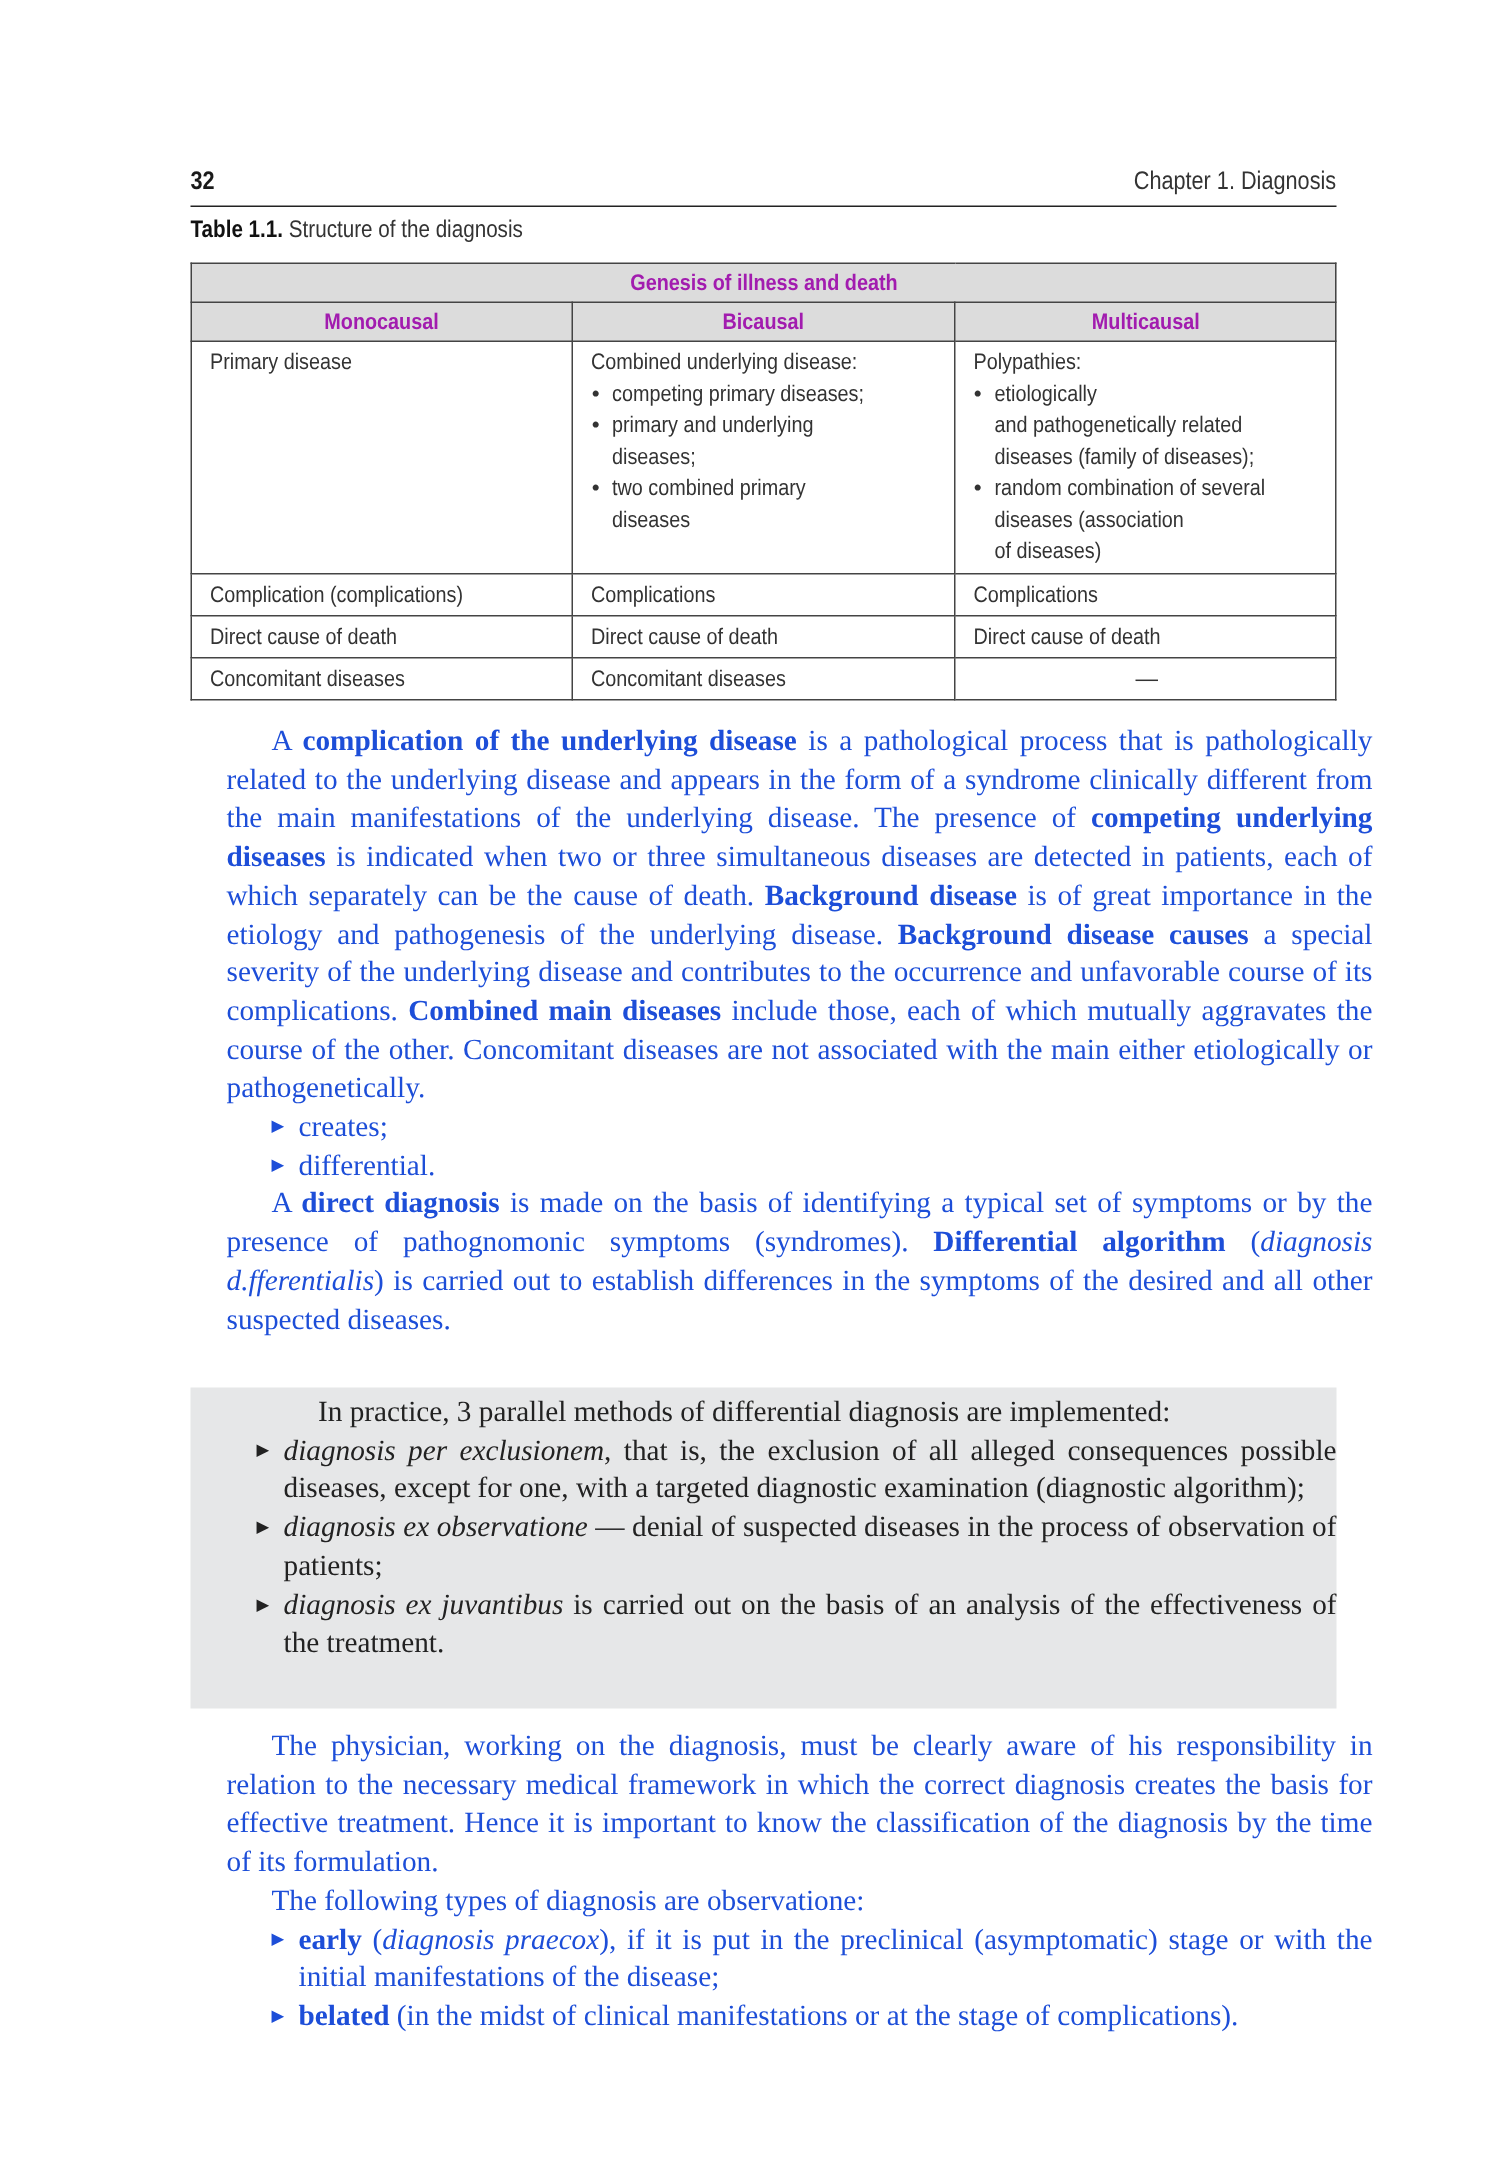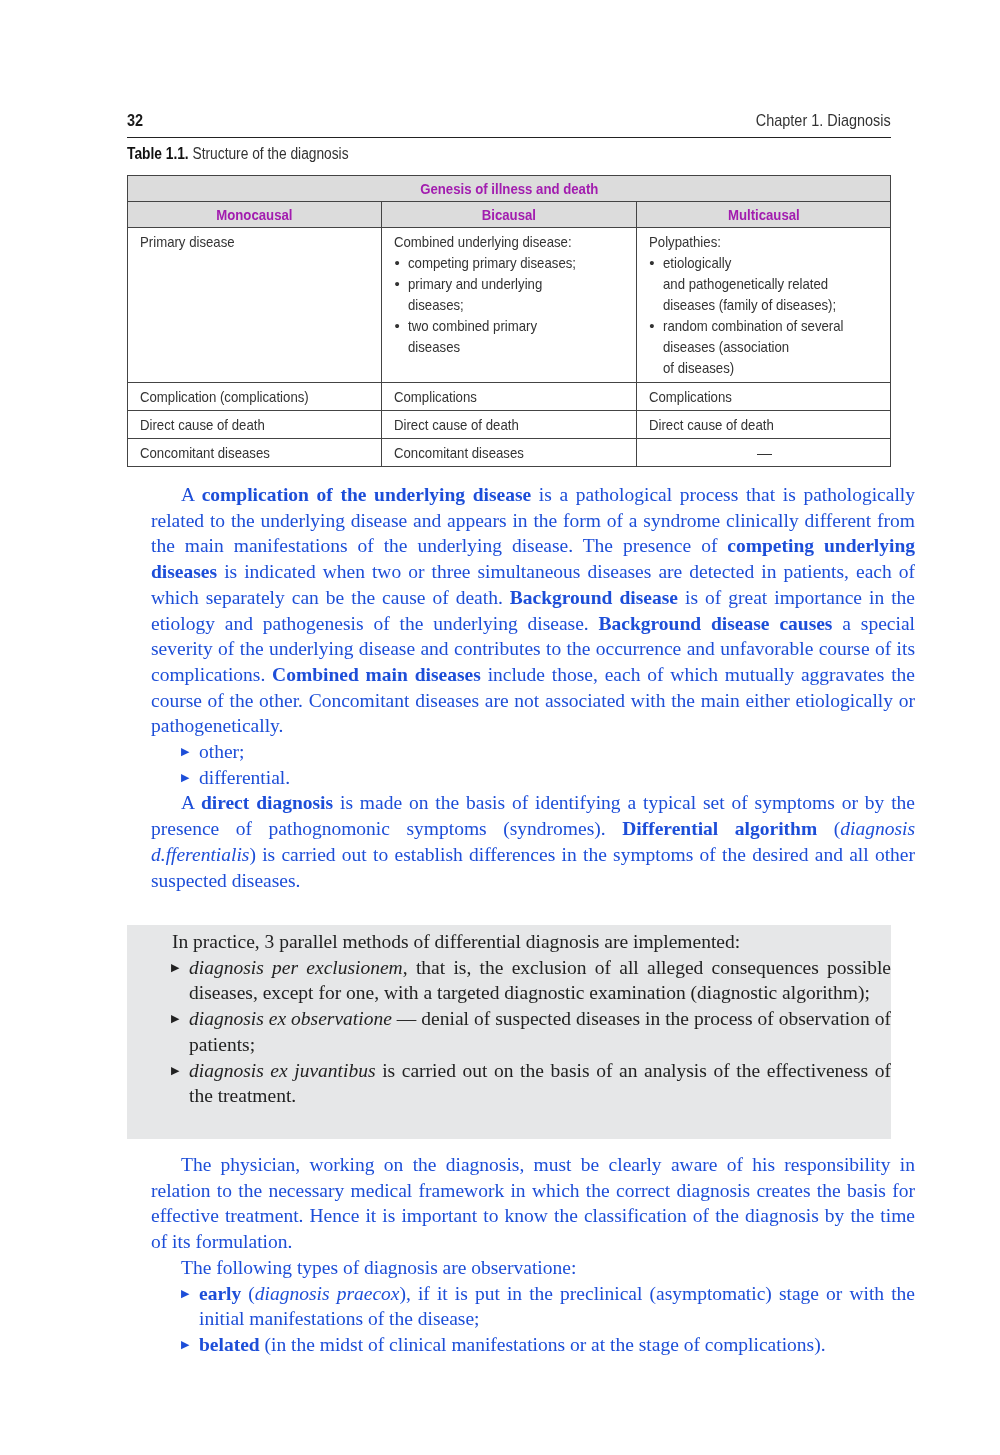--- a/index.html
+++ b/index.html
@@ -29,21 +29,21 @@
   td.tall { height: 148px; }
 
   
   .body-text { position: absolute; left: 0; width: 764px; font-family: "Liberation Serif", serif; font-size: 19.5px; line-height: 25.7px; color: #1d4ed8; text-align: justify; margin-left: 24px; }
   .body-text p { margin: 0; text-indent: 30px; }
   .bul { position: relative; padding-left: 48px; }
   .bul .arr { position: absolute; left: 30px; top: 0; font-size: 11px; line-height: 25.7px; }
 
   .shaded { position: absolute; top: 925px; left: 0; width: 764px; height: 214px; background: #e6e7e8; }
   .shaded .inner { position: absolute; left: 0; top: 4px; width: 764px; font-family: "Liberation Serif", serif; font-size: 19.5px; line-height: 25.7px; color: #222; text-align: justify; }
-  .shaded .lead { padding-left: 45px; }
+  .shaded .lead { padding-left: 45px; margin-left: 40px; }
   .shaded .bul { padding-left: 62px; padding-right: 0; }
   .shaded .bul .arr { left: 44px; }
   i { font-style: italic; }
 </style>
 </head>
 <body>
 
 <div class="page">
 
   <div class="run-head">
@@ -118,21 +118,21 @@
     <tr>
       <td><span class="t">Concomitant diseases</span></td>
       <td><span class="t">Concomitant diseases</span></td>
       <td class="c"><span>—</span></td>
     </tr>
   </tbody>
     </table>
 
   <div class="body-text" style="top:482px;">
     <p><span>A </span><b>complication of the underlying disease</b><span> is a pathological process that is pathologically related to the underlying disease and appears in the form of a syndrome clinically different from the main manifestations of the underlying disease. The presence of </span><b>competing underlying diseases</b><span> is indicated when two or three simultaneous diseases are detected in patients, each of which separately can be the cause of death. </span><b>Background disease</b><span> is of great importance in the etiology and pathogenesis of the underlying disease. </span><b>Background disease causes</b><span> a special severity of the underlying disease and contributes to the occurrence and unfavorable course of its complications. </span><b>Combined main diseases</b><span> include those, each of which mutually aggravates the course of the other. Concomitant diseases are not associated with the main either etiologically or pathogenetically.</span></p>
-    <div class="bul"><span class="arr">▶</span><span>other;</span></div>
+    <div class="bul"><span class="arr">▶</span><span>creates;</span></div>
     <div class="bul"><span class="arr">▶</span><span>differential.</span></div>
     <p><span>A </span><b>direct diagnosis</b><span> is made on the basis of identifying a typical set of symptoms or by the presence of pathognomonic symptoms (syndromes). </span><b>Differential algorithm</b><span> (</span><i>diagnosis d.fferentialis</i><span>) is carried out to establish differences in the symptoms of the desired and all other suspected diseases.</span></p>
   </div>
 
   <div class="shaded">
     <div class="inner">
       <div class="lead">In practice, 3 parallel methods of differential diagnosis are implemented:</div>
       <div class="bul"><span class="arr">▶</span><i>diagnosis per exclusionem</i><span>, that is, the exclusion of all alleged consequences possible diseases, except for one, with a targeted diagnostic examination (diagnostic algorithm);</span></div>
       <div class="bul"><span class="arr">▶</span><i>diagnosis ex observatione</i><span> — denial of suspected diseases in the process of observation of patients;</span></div>
       <div class="bul"><span class="arr">▶</span><i>diagnosis ex juvantibus</i><span> is carried out on the basis of an analysis of the effectiveness of the treatment.</span></div>

